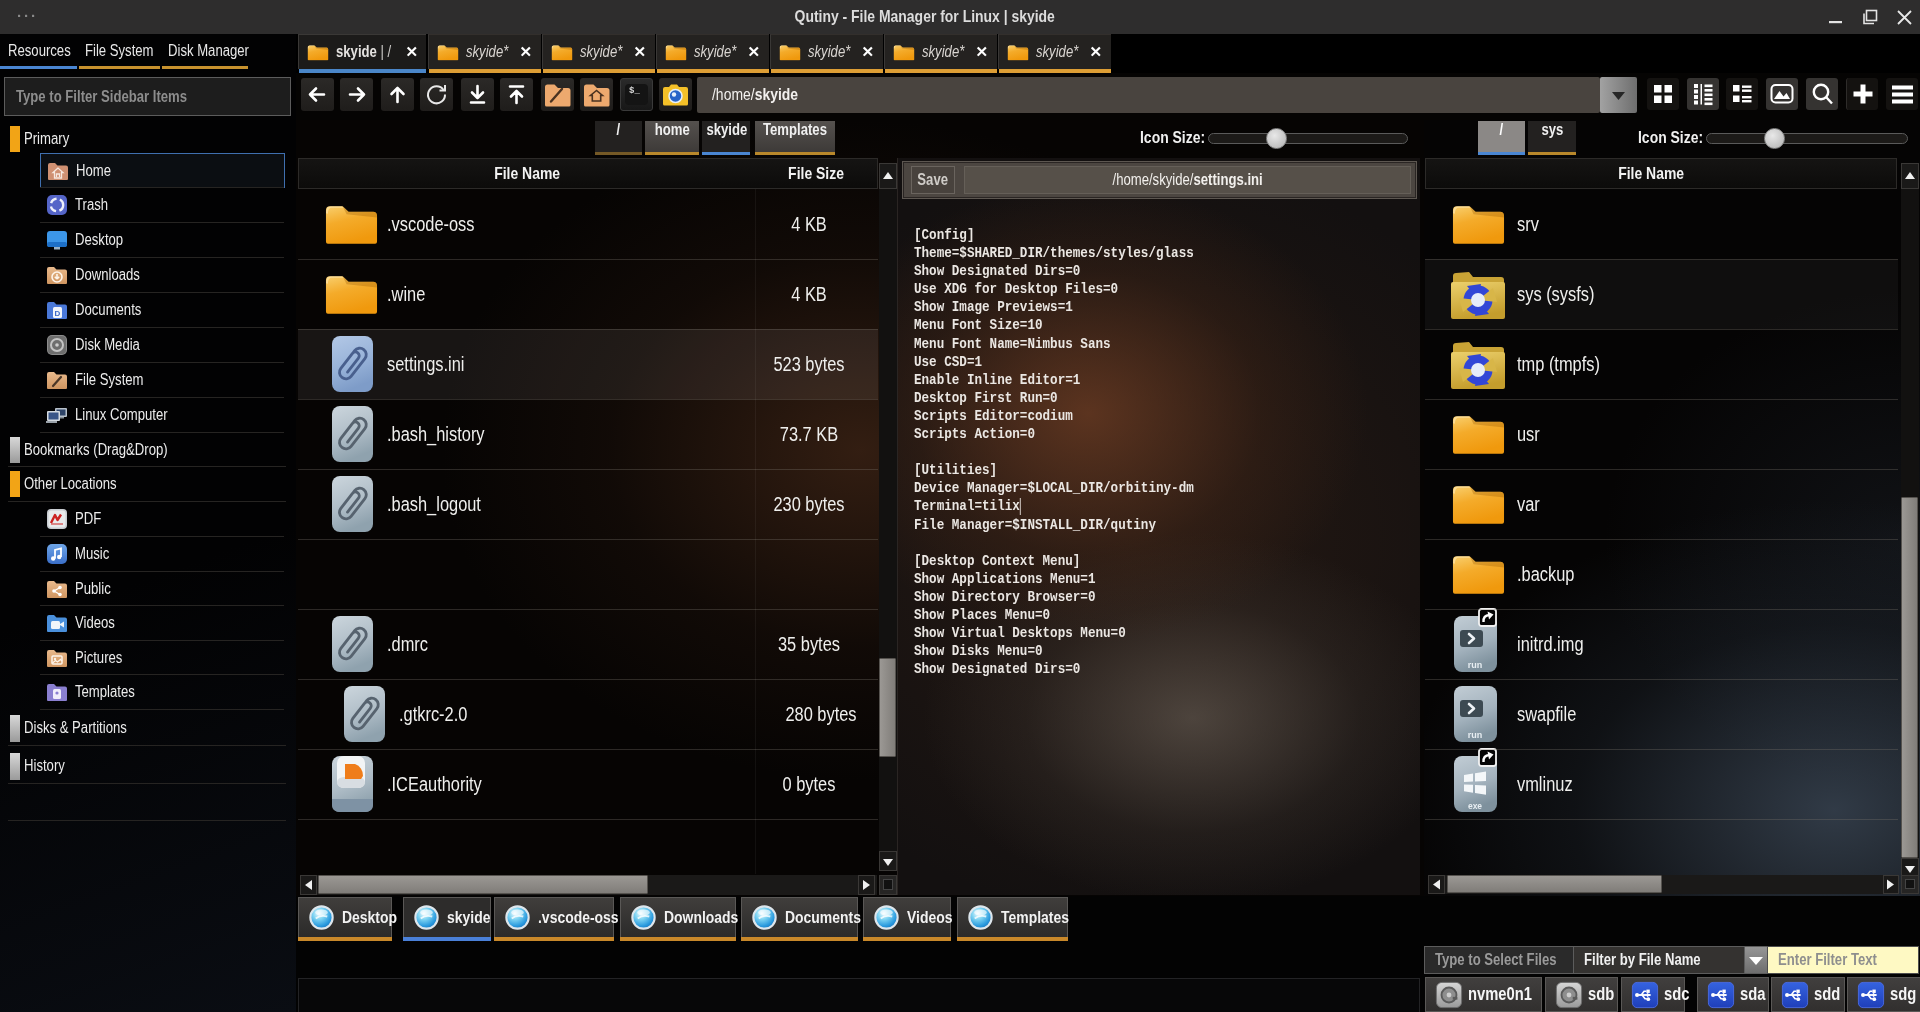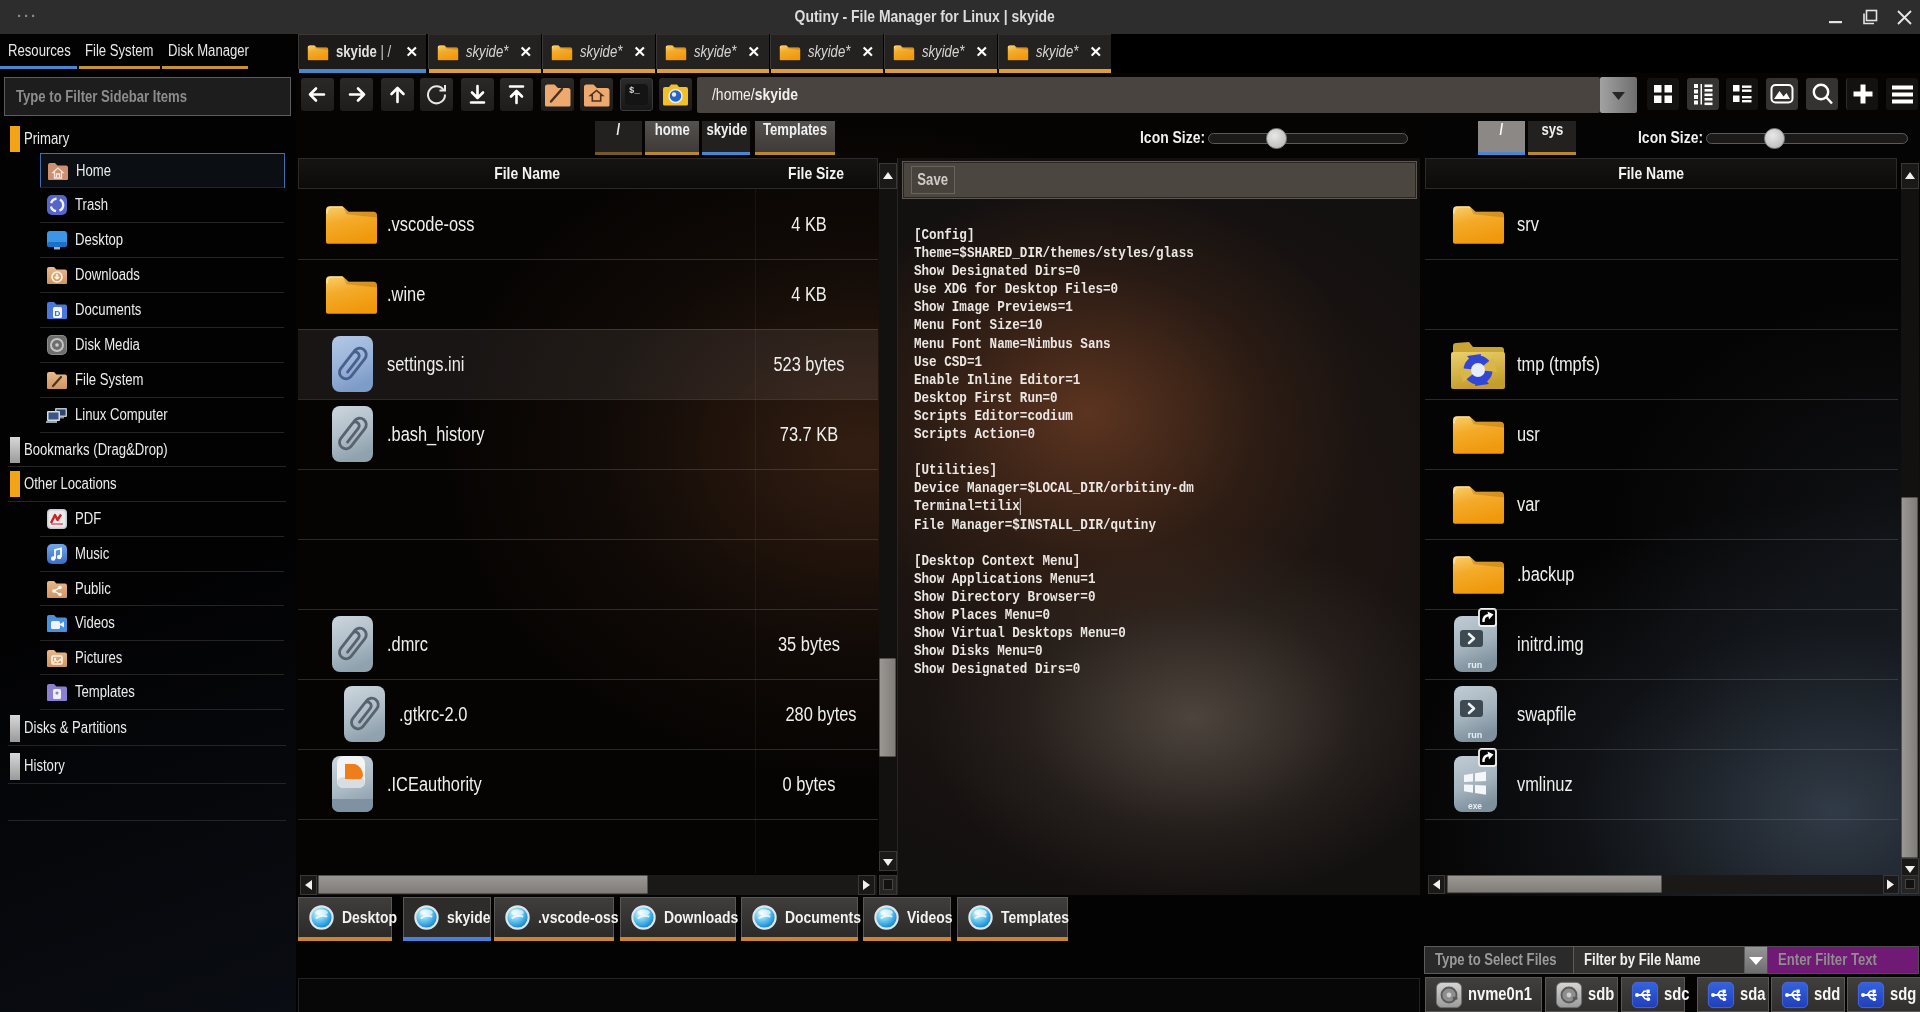--- a/index.html
+++ b/index.html
@@ -606,20 +606,27 @@
  <div class="nm" style="left:89px">settings.ini</div>
         <div class="sz">523 bytes</div>
       </div>
 <div class="row" style="left:2px;top:279px;width:580px">
  <svg class="abs" style="left:33px;top:6px" width="43" height="58" viewBox="0 0 43 58">
           <use href="#clip"></use>
         </svg>
  <div class="nm" style="left:89px">.bash_history</div>
         <div class="sz">73.7 KB</div>
       </div>
+<div class="row" style="left:2px;top:349px;width:580px">
+ <svg class="abs" style="left:33px;top:6px" width="43" height="58" viewBox="0 0 43 58">
+          <use href="#clip"></use>
+        </svg>
+ <div class="nm" style="left:89px">.bash_logout</div>
+        <div class="sz">230 bytes</div>
+      </div>
 <div class="row" style="left:2px;top:489px;width:580px">
  <svg class="abs" style="left:33px;top:6px" width="43" height="58" viewBox="0 0 43 58">
           <use href="#clip"></use>
         </svg>
  <div class="nm" style="left:89px">.dmrc</div>
         <div class="sz">35 bytes</div>
       </div>
 <div class="row" style="left:14px;top:559px;width:580px">
  <svg class="abs" style="left:33px;top:6px" width="43" height="58" viewBox="0 0 43 58">
           <use href="#clip"></use>
@@ -660,20 +667,21 @@
 <div class="sbbtn" style="left:562px;top:755px;width:17px;height:20px"><svg width="15" height="18">
           <path d="M11,9 l-7,-5 v10z" fill="#f0f0f0"></path>
         </svg></div>
 <div class="sbbtn" style="left:583px;top:755px;width:18px;height:20px;background:#262524">
         <div style="position:absolute;left:3px;top:3px;width:10px;height:11px;background:#111;border:1px solid #444"></div>
       </div>
 </div>
 <div id="editor">
 <div id="edhead">
 <div id="savebtn"><span class="cs">Save</span></div>
+<div id="edpath"><span class="cs">/home/skyide/<b>settings.ini</b></span></div>
 </div>
 <div id="edtext">[Config]
 Theme=$SHARED_DIR/themes/styles/glass
 Show Designated Dirs=0
 Use XDG for Desktop Files=0
 Show Image Previews=1
 Menu Font Size=10
 Menu Font Name=Nimbus Sans
 Use CSD=1
 Enable Inline Editor=1
@@ -706,20 +714,26 @@
 <div class="sbbtn" style="left:477px;top:43px;width:18px;height:26px"><svg width="16" height="24">
           <path d="M8,8 l5,7 h-10z" fill="#f0f0f0"></path>
         </svg></div>
 
 <div class="row" style="left:1px;top:69px;width:473px">
  <svg class="abs" style="left:26px;top:14px" width="55" height="42" viewBox="0 0 56 42">
           <use href="#folder"></use>
         </svg>
  <div class="nm" style="left:92px">srv</div>
       </div>
+<div class="row" style="left:1px;top:139px;width:473px;background:rgba(255,250,245,0.045)">
+ <svg class="abs" style="left:24px;top:9px" width="58" height="52" viewBox="0 0 58 52">
+          <use href="#sysfold"></use>
+        </svg>
+ <div class="nm" style="left:92px">sys (sysfs)</div>
+      </div>
 <div class="row" style="left:1px;top:209px;width:473px">
  <svg class="abs" style="left:24px;top:9px" width="58" height="52" viewBox="0 0 58 52">
           <use href="#sysfold"></use>
         </svg>
  <div class="nm" style="left:92px">tmp (tmpfs)</div>
       </div>
 <div class="row" style="left:1px;top:279px;width:473px">
  <svg class="abs" style="left:26px;top:14px" width="55" height="42" viewBox="0 0 56 42">
           <use href="#folder"></use>
         </svg>
@@ -842,21 +856,21 @@
 
 <div id="bstrip"></div>
 
 <div class="fbox" style="left:1424px;width:150px;background:#2a2a2a;border:1px solid #5c5c5c;color:#9a9a9a"><span class="ls">Type to Select Files</span></div>
 <div class="fbox" style="left:1573px;width:172px;background:#343230;border:1px solid #5c5c5c;color:#f0f0f0"><span class="ls">Filter by File Name</span></div>
 <div class="fbox" style="left:1744px;width:24px;background:linear-gradient(#969696,#6e6e6e);border:1px solid #5c5c5c">
       <svg width="22" height="26" style="position:absolute;left:0;top:0">
         <path d="M4,10 h14 l-7,8z" fill="#fff"></path>
       </svg>
     </div>
-<div class="fbox" style="left:1767px;width:152px;background:#701a75;border:1px solid #4e4e4e;color:#8e8e8e"><span class="ls">Enter Filter Text</span></div>
+<div class="fbox" style="left:1767px;width:152px;background:#fef9c3;border:1px solid #4e4e4e;color:#8e8e8e"><span class="ls">Enter Filter Text</span></div>
 
 <div class="devbtn" style="left:1425px;width:117px">
       <svg width="28" height="28" viewBox="0 0 30 30">
         <use href="#diskic"></use>
       </svg>
       <div class="tx">nvme0n1</div>
     </div>
 <div class="devbtn" style="left:1545px;width:73px">
       <svg width="28" height="28" viewBox="0 0 30 30">
         <use href="#diskic"></use>

